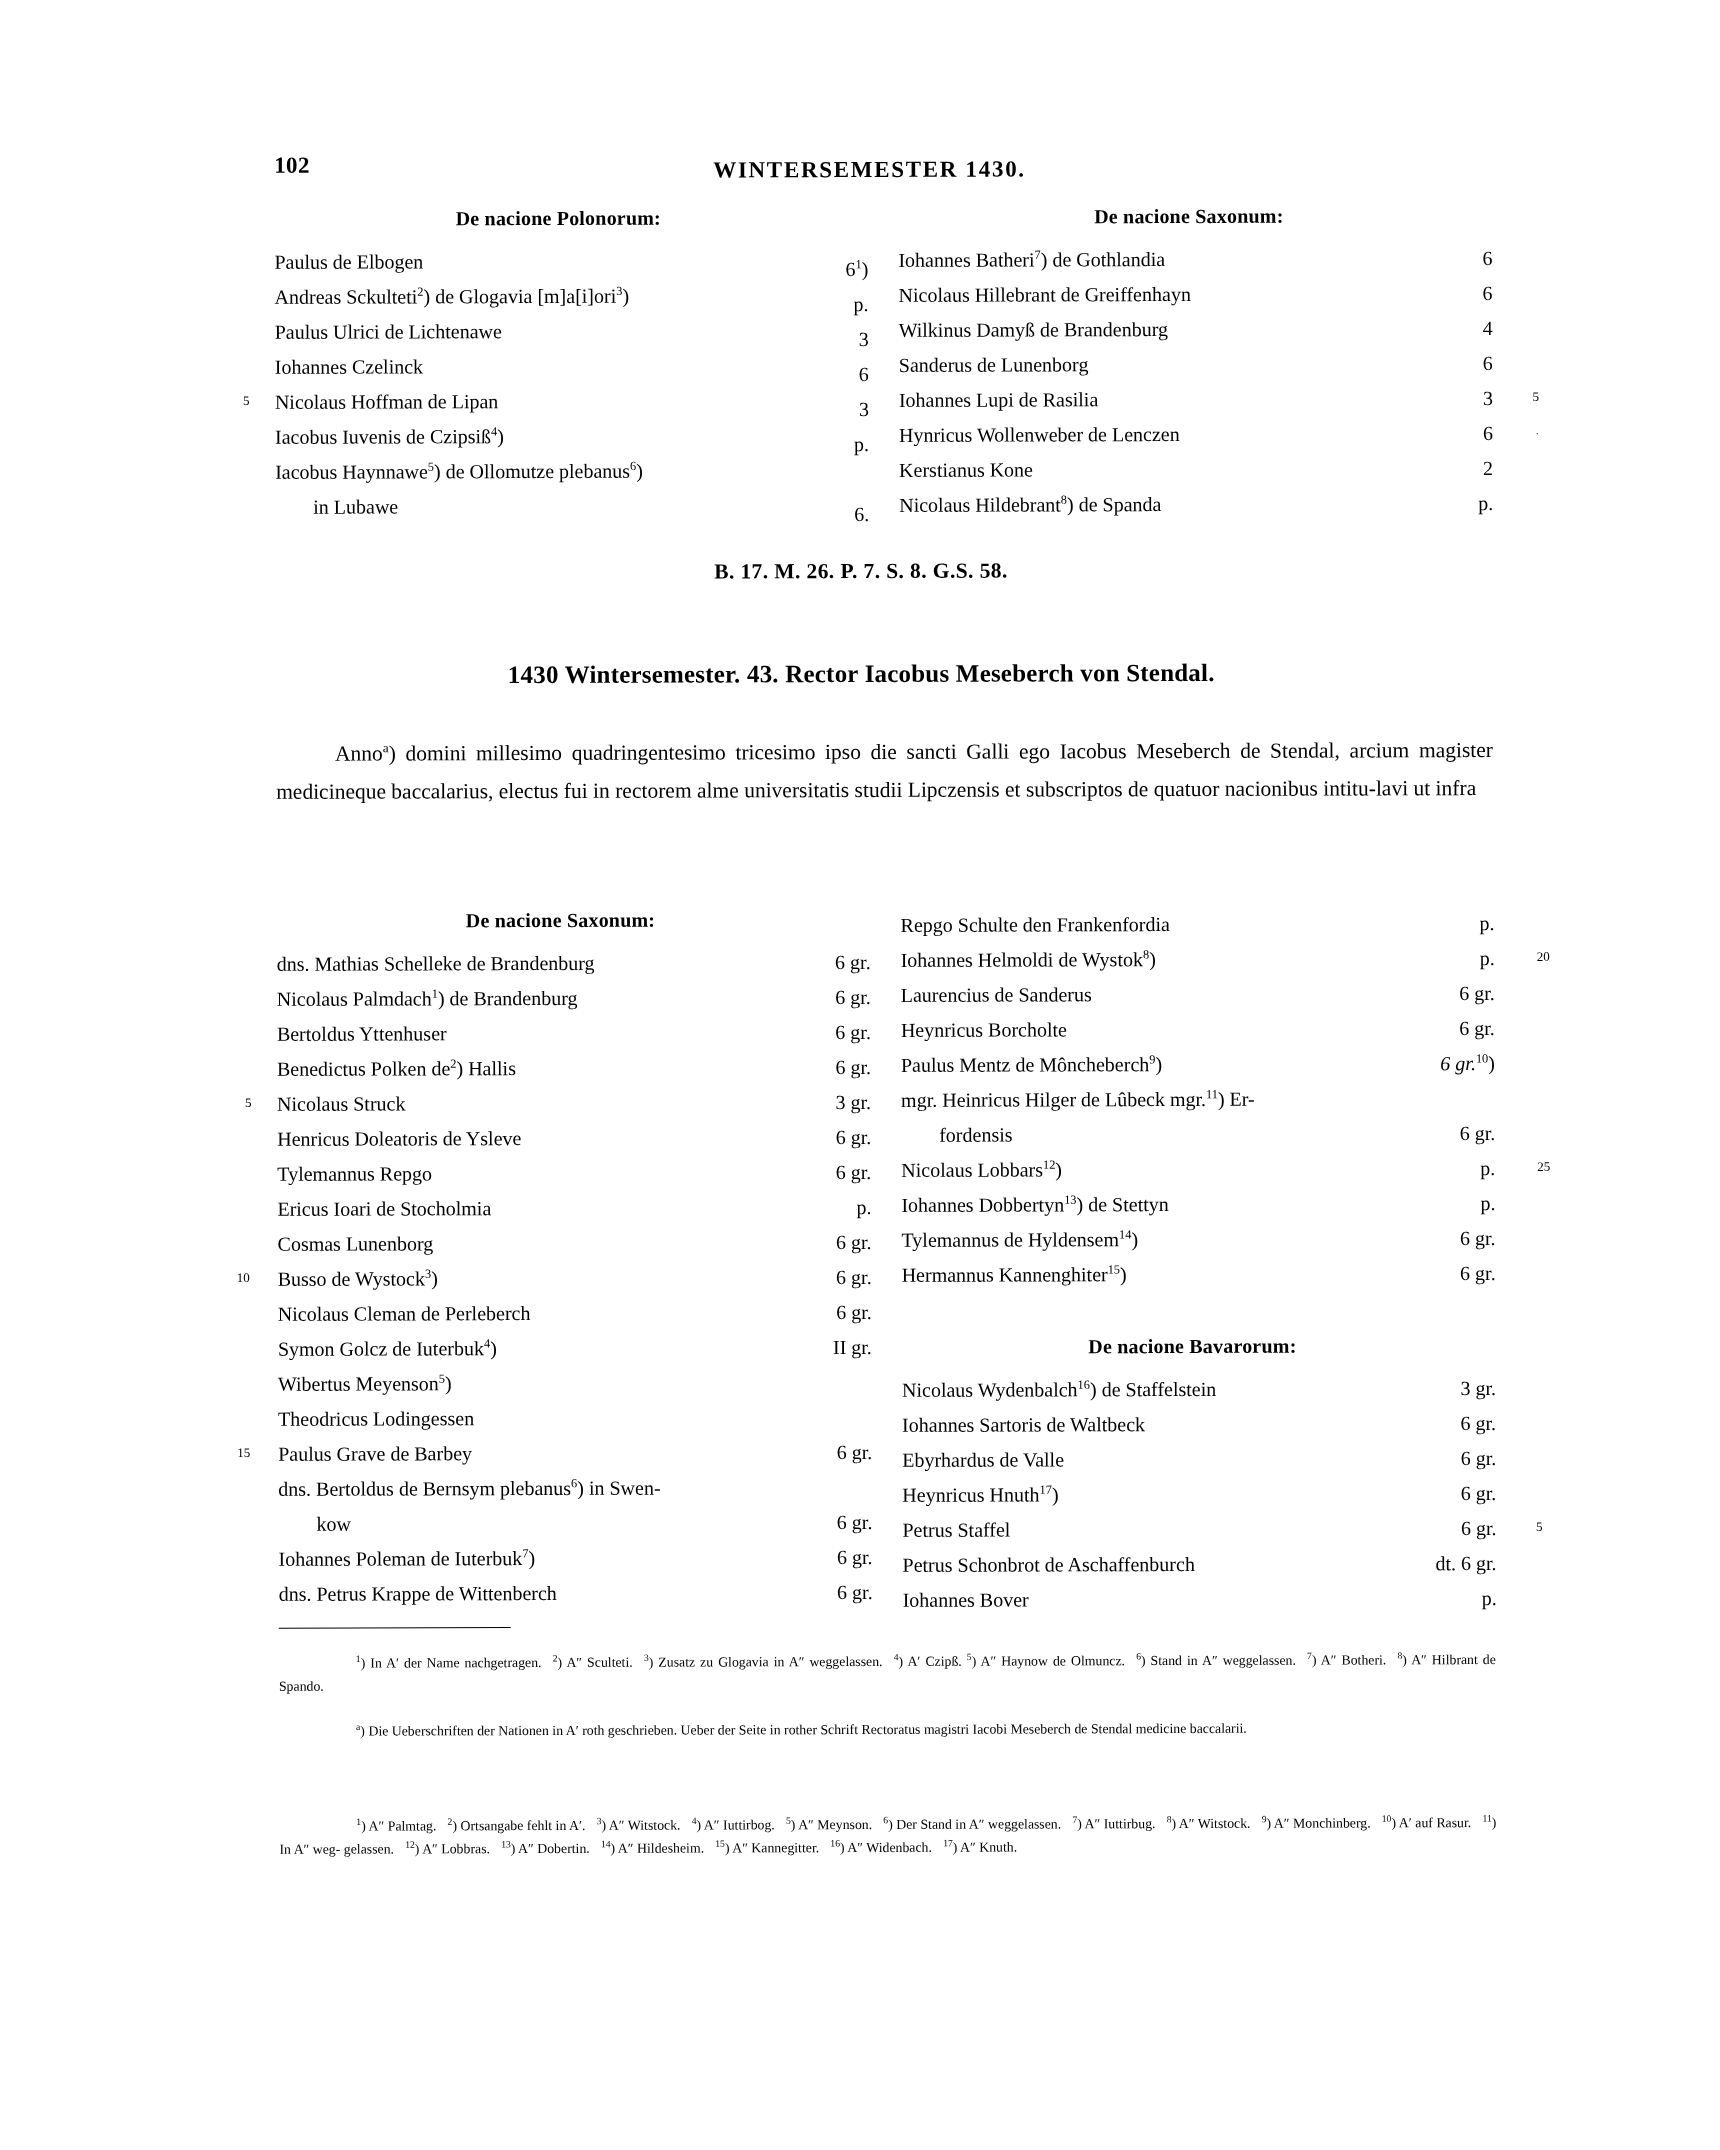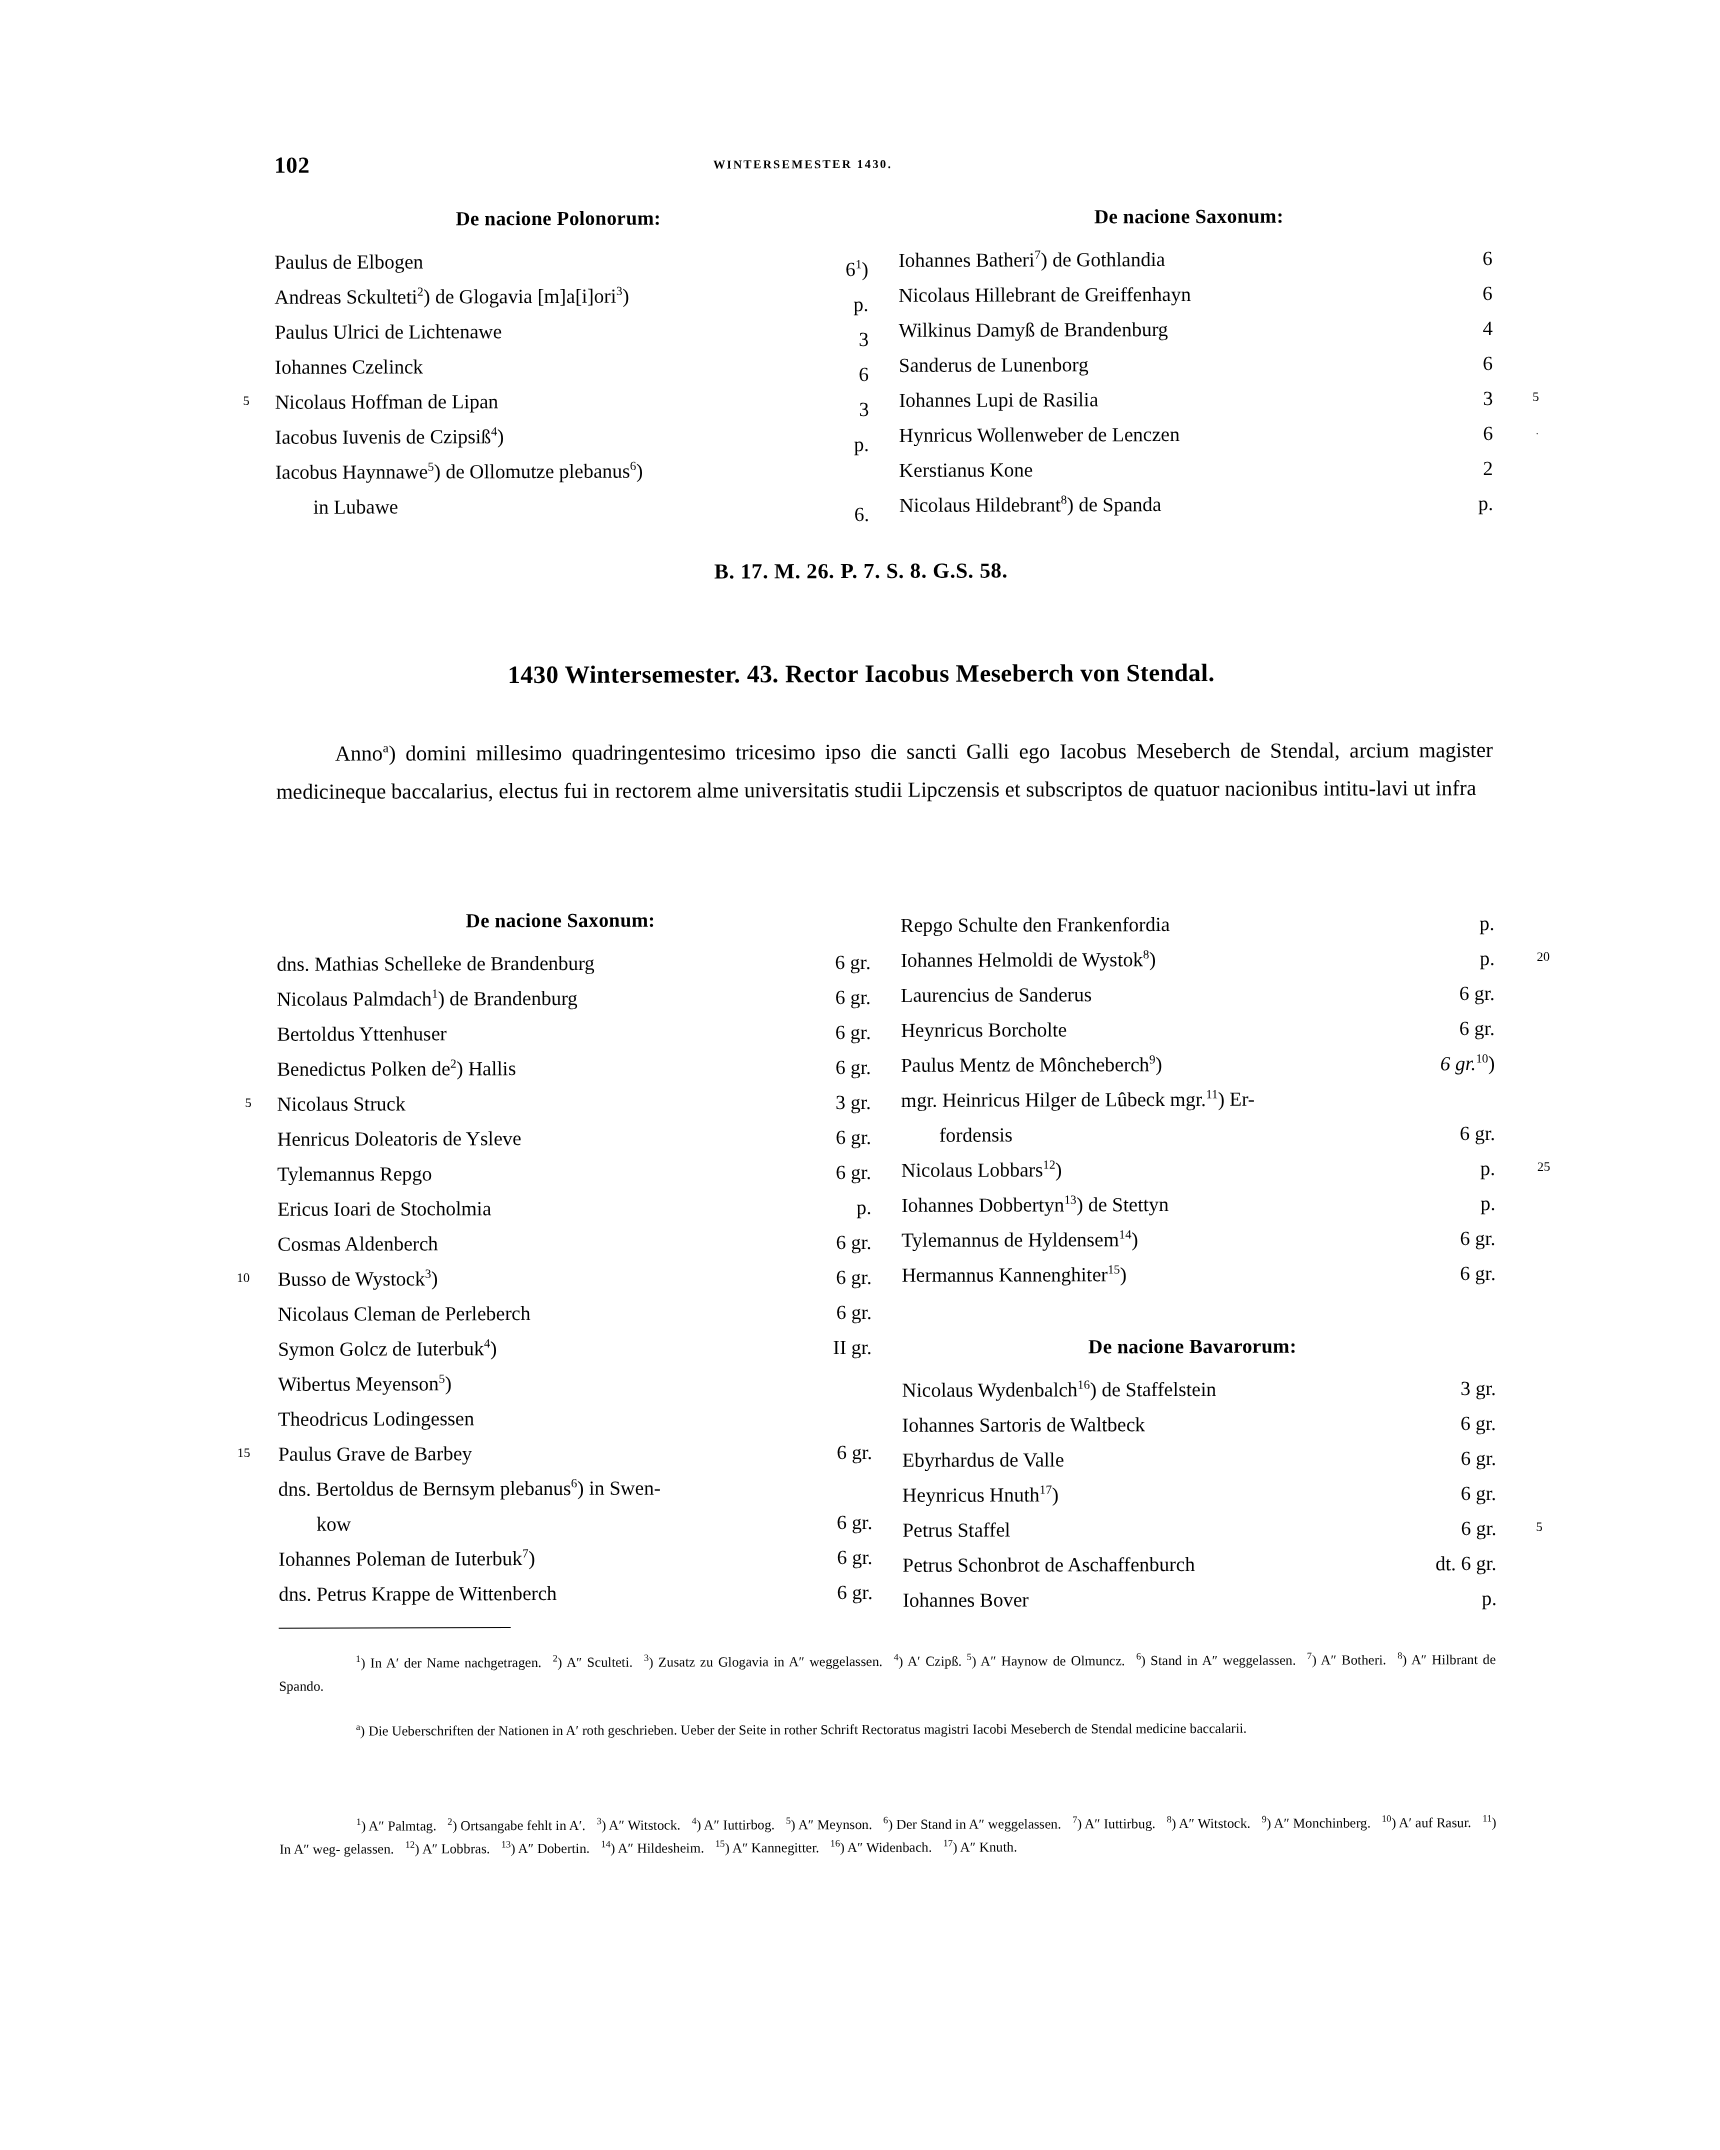--- a/index.html
+++ b/index.html
@@ -13,21 +13,21 @@
   .page { position:absolute; left:0; top:0; width:1721px; height:2190px; }
 
   
   .runhead { position:absolute; top:151px; left:0; width:1721px; height:26px; }
   .folio {
     position:absolute; left:275px; top:0;
     font-size:23px; font-weight:700; letter-spacing:0.4px;
   }
   .runtitle {
     position:absolute; left:714px; top:6px;
-    font-size:12px; font-weight:700; letter-spacing:1.7px;
+    font-size:23px; font-weight:700; letter-spacing:1.7px;
   }
 
   
   .colwrap { position:absolute; left:0; width:1721px; }
   .col { position:absolute; top:0; }
   .col-left  { left:275px;  width:594px; }
   .col-right { left:899px; width:594px; }
 
   .sechead {
     font-size:20px; font-weight:700; text-align:center;
@@ -256,21 +256,21 @@
         </div>
         <div class="row">
           <span class="nm">Tylemannus Repgo</span>
           <span class="amt amt-c">6 gr.</span>
         </div>
         <div class="row">
           <span class="nm">Ericus Ioari de Stocholmia</span>
           <span class="amt amt-c">p.</span>
         </div>
         <div class="row">
-          <span class="nm">Cosmas Aldenberch</span>
+          <span class="nm">Cosmas Lunenborg</span>
           <span class="amt amt-c">6 gr.</span>
         </div>
         <div class="row">
           <span class="lineno" style="left:-41px">10</span>
           <span class="nm">Busso de Wystock<sup>3</sup>)</span>
           <span class="amt amt-c">6 gr.</span>
         </div>
         <div class="row">
           <span class="nm">Nicolaus Cleman de Perleberch</span>
           <span class="amt amt-c">6 gr.</span>

